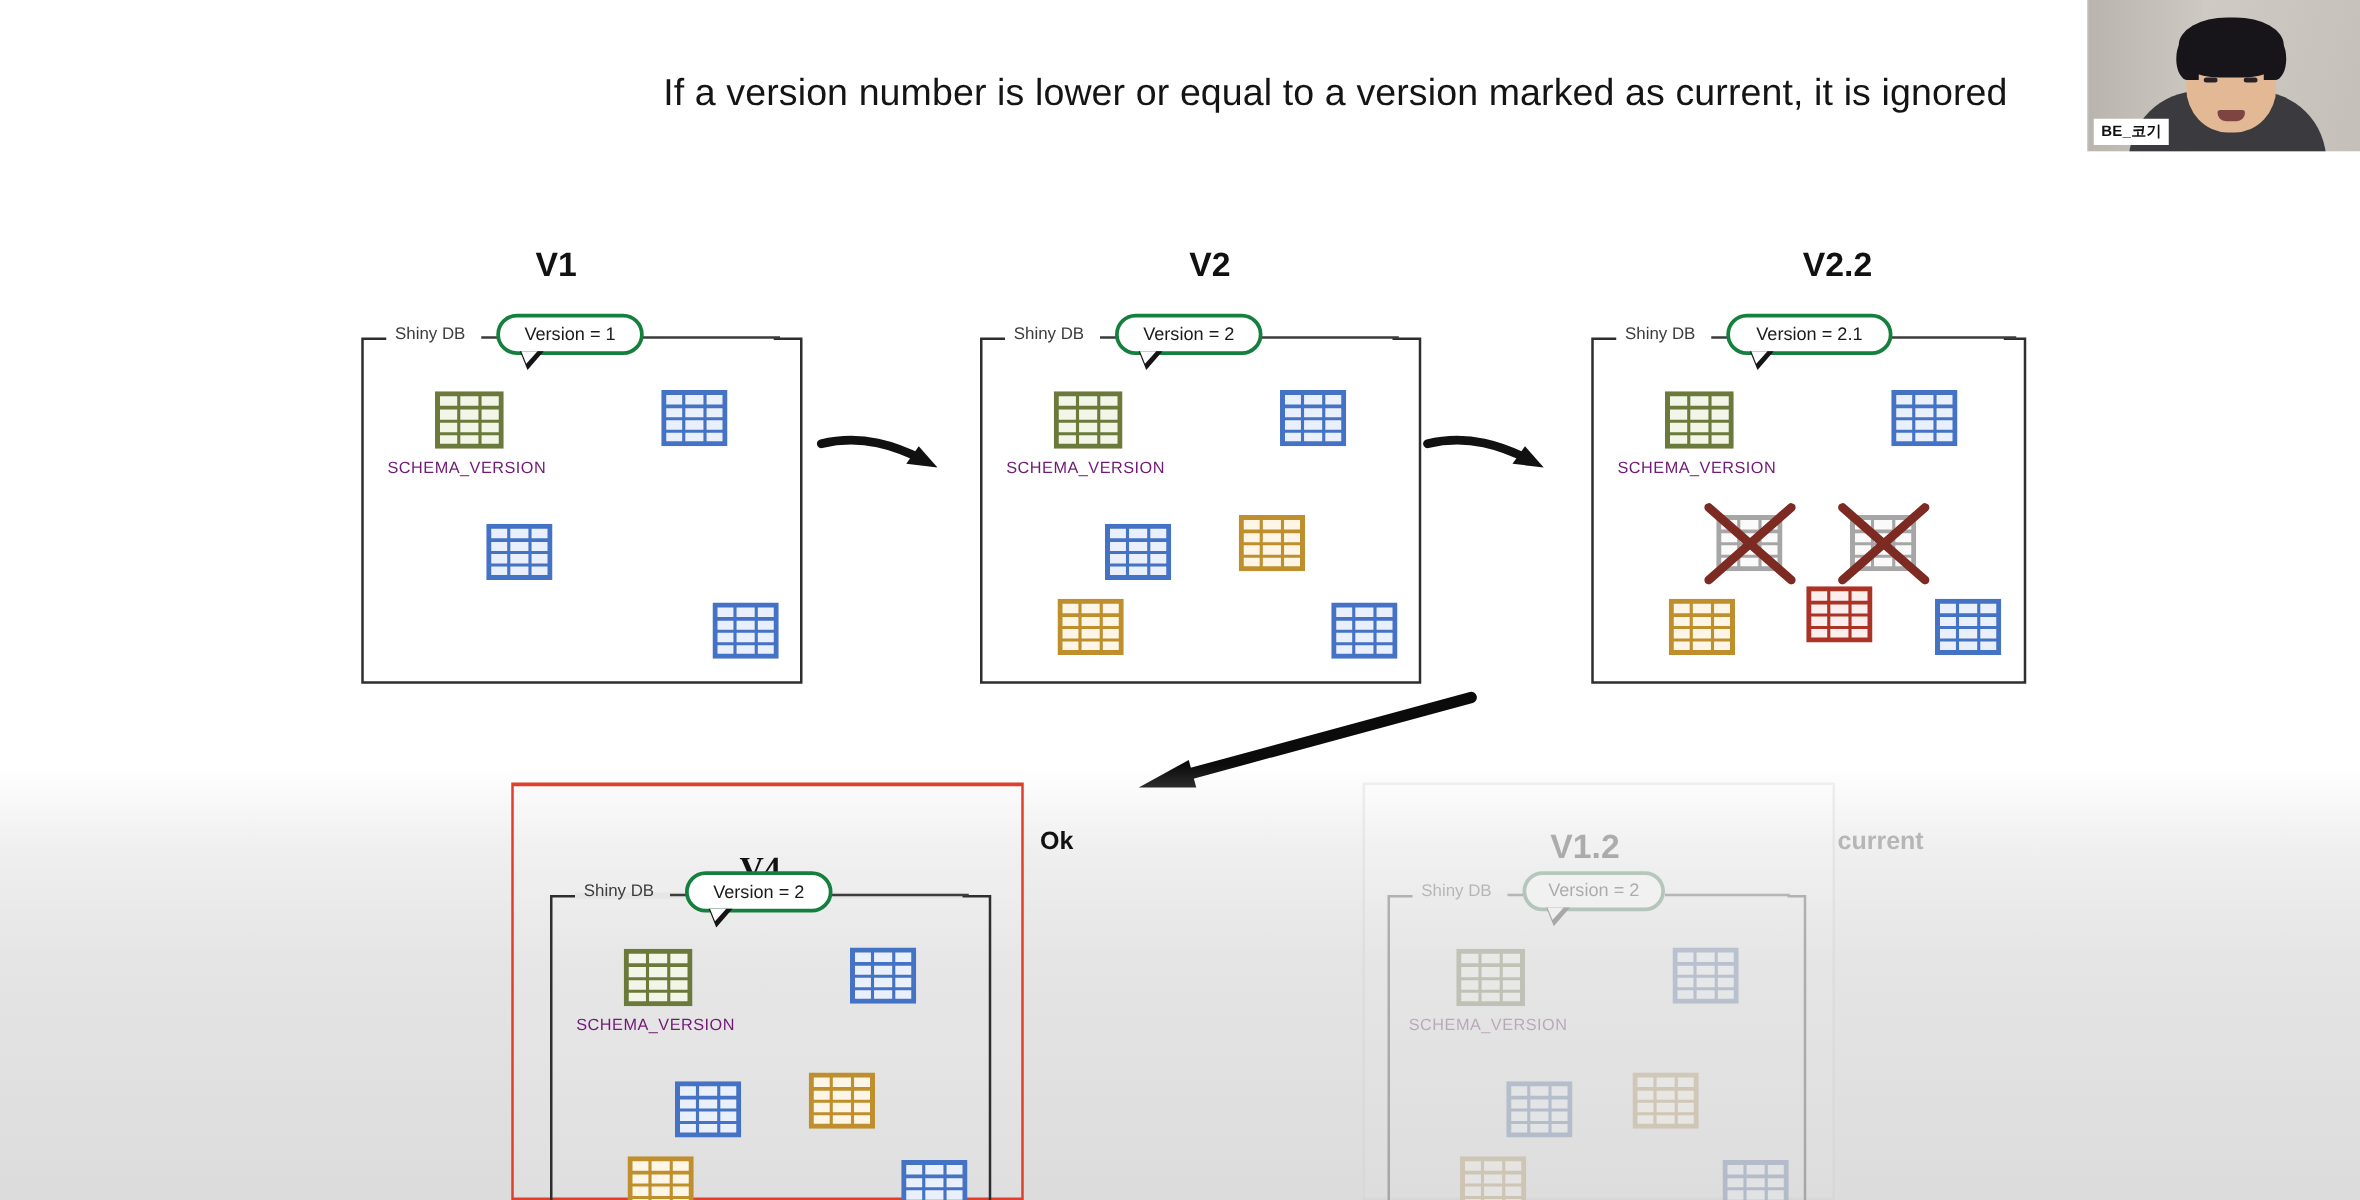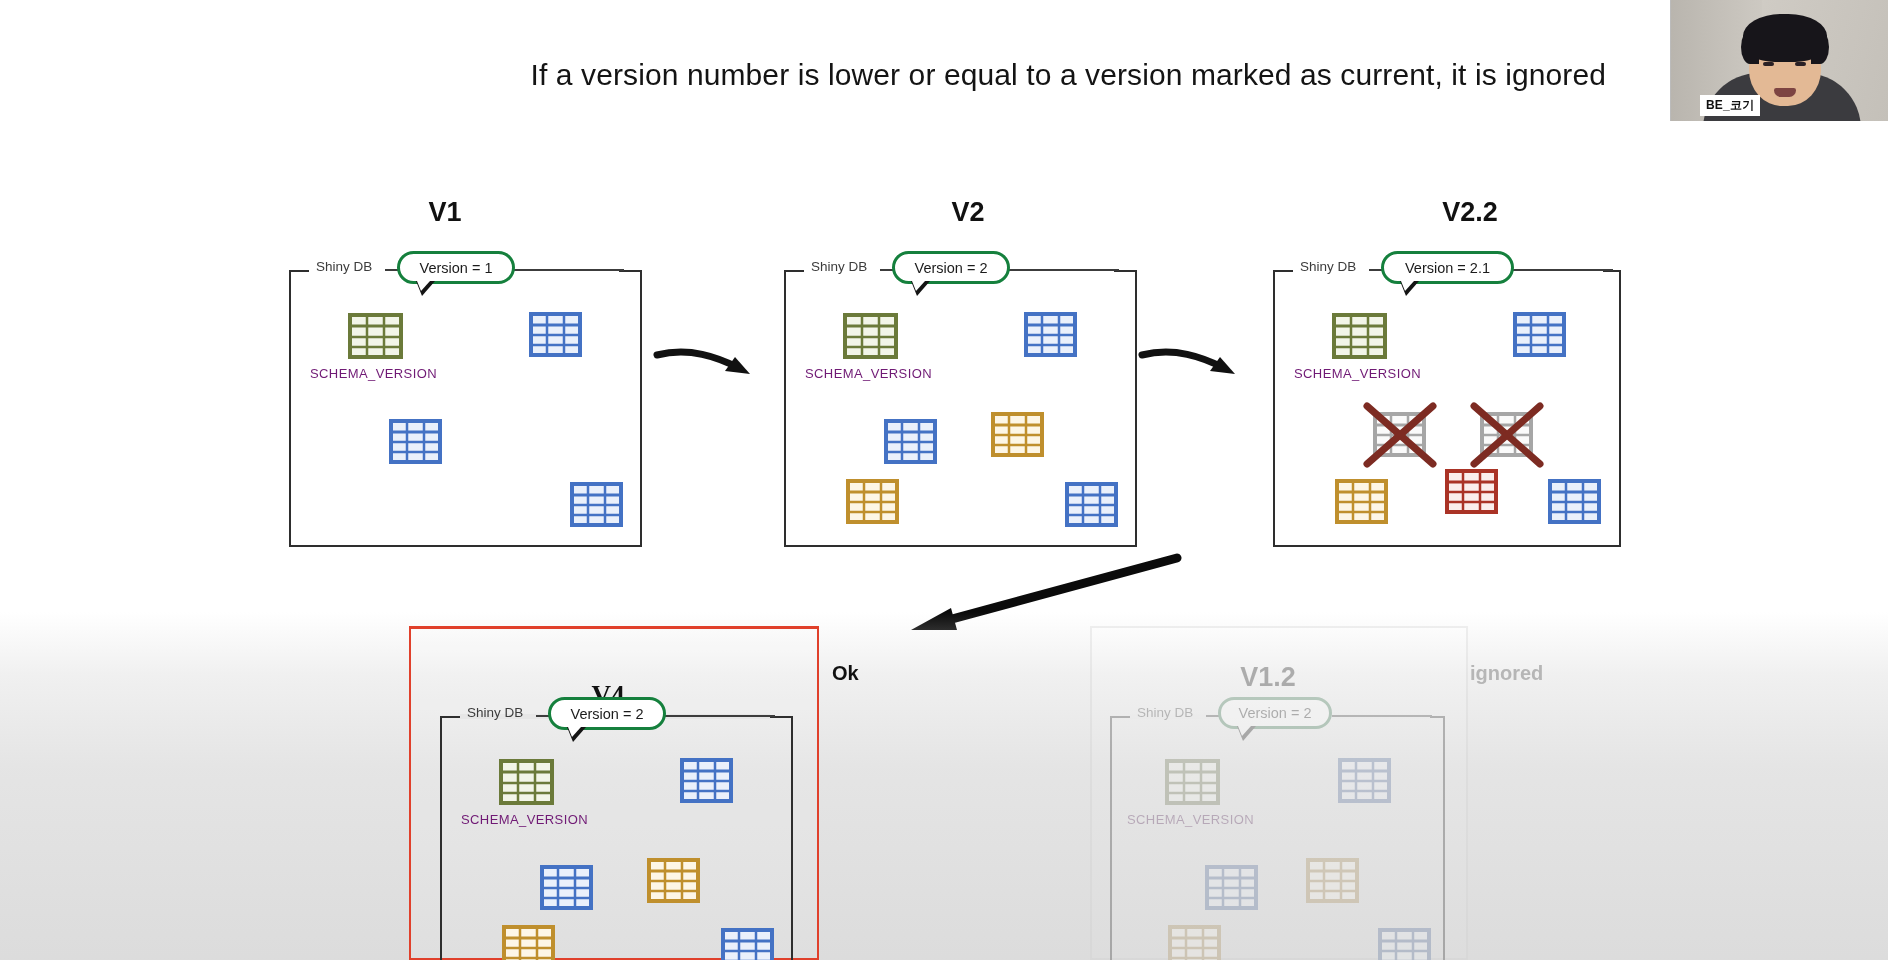--- a/index.html
+++ b/index.html
@@ -152,21 +152,21 @@
   #webcam .eye.l { left:92px; }
   #webcam .eye.r { left:124px; }
   #webcam .mouth {
     position:absolute; left:103px; top:88px; width:22px; height:9px;
     background:#7d4442; border-radius:3px 3px 9px 9px;
   }
   #webcam .tag {
     position:absolute; left:4px; bottom:5px;
     background:#ffffff; color:#111;
     font-size:12px; font-weight:bold;
-    padding:2px 6px; letter-spacing:.2px;margin-left:25px;
+    padding:2px 6px; letter-spacing:.2px;
   }
 </style>
 </head>
 <body>
 
 <div id="stage">
 
   <div id="title">If a version number is lower or equal to a version marked as current, it is ignored</div>
 
   <div class="vlabel" style="left:405px; top:197px; width:80px;">V1</div>
@@ -609,21 +609,21 @@
             <line x1="2" y1="13" x2="51" y2="13" stroke="#4472c4" stroke-width="3"></line>
             <line x1="2" y1="23" x2="51" y2="23" stroke="#4472c4" stroke-width="2.5"></line>
             <line x1="2" y1="33" x2="51" y2="33" stroke="#4472c4" stroke-width="2.5"></line>
             <line x1="18" y1="2" x2="18" y2="43" stroke="#4472c4" stroke-width="2.5"></line>
             <line x1="35" y1="2" x2="35" y2="43" stroke="#4472c4" stroke-width="2.5"></line>
           </svg>
       </div>
     </div>
   </div>
 
-  <div class="verdict" style="left:1470px; top:662px; color:#b6b6b6;">ignored</div>
+  <div class="verdict" style="left:1470px; top:662px; color:#b6b6b6;">current</div>
 
   <div id="webcam">
     <div class="wall"></div>
     <div class="shadowwall"></div>
     <div class="torso"></div>
     <div class="neck"></div>
     <div class="head"></div>
     <div class="hair"></div>
     <div class="hair2"></div>
     <div class="hair3"></div>

